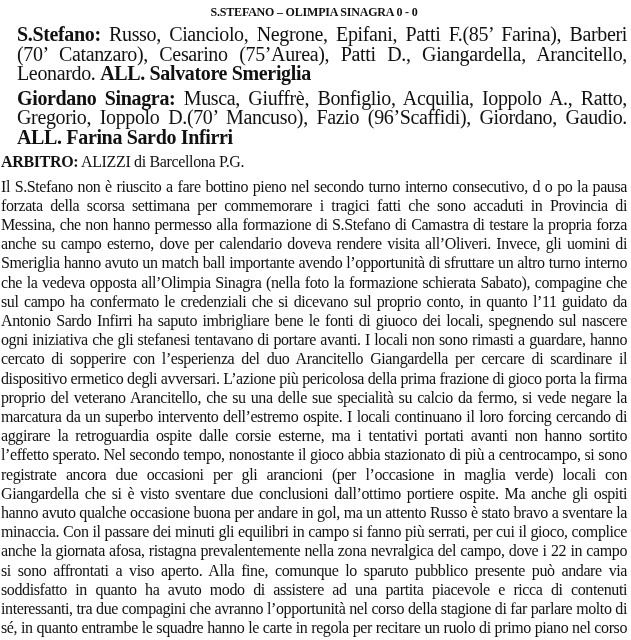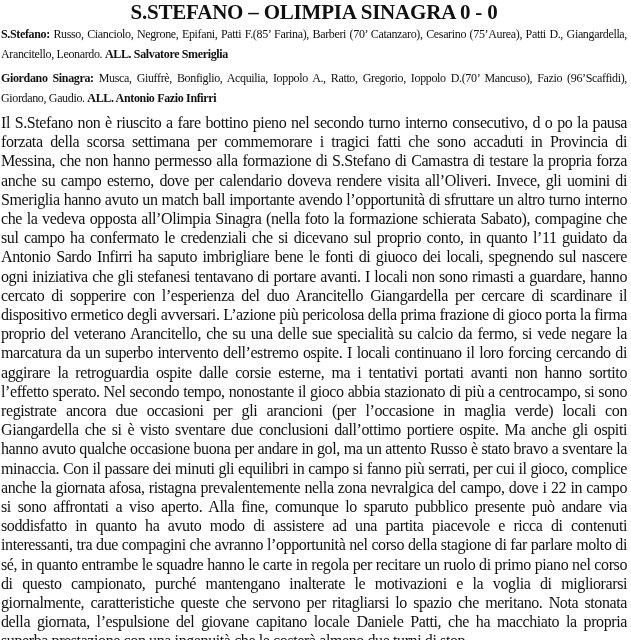--- a/index.html
+++ b/index.html
@@ -3,42 +3,43 @@
 <meta charset="utf-8">
 <style>
   html, body { margin: 0; padding: 0; background: #ffffff; }
   body {
     width: 631px; height: 640px; overflow: hidden;
     font-family: "Liberation Serif", "DejaVu Serif", serif;
     color: #111111;
   }
   .page { padding: 2px 4px 0 1px; box-sizing: border-box; width: 631px; }
   .title {
-    text-align: center; font-weight: bold; font-size: 21px;
+    text-align: center; font-weight: bold; font-size: 12px;
     line-height: 20px; margin: 0 0 3px 0; letter-spacing: -0.2px;
   }
   .lineup {
-    font-size: 12px; line-height: 19.5px; margin: 0 0 5px 0;
-    text-align: justify; letter-spacing: -0.35px;
+    font-size: 20px; line-height: 19.5px; margin: 0 0 5px 0;
+    text-align: justify; letter-spacing: -0.35px; padding-left: 16px;
   }
   .lineup .team { font-weight: bold; }
   .lineup .coach { font-weight: bold; }
   .referee { font-size: 16px; line-height: 19.5px; margin: 0 0 5px 0; letter-spacing: -0.35px; }
   .referee .lbl { font-weight: bold; }
   .body-text {
     font-size: 16px; line-height: 19.2px; margin: 0 0 5px 0;
     text-align: justify; letter-spacing: -0.4px; word-spacing: 0px;
   }
 </style>
 </head>
 <body>
 
 <div class="page">
   <h1 class="title">S.STEFANO – OLIMPIA SINAGRA 0 - 0</h1>
 
   <p class="lineup"><span class="team">S.Stefano:</span><span> Russo, Cianciolo, Negrone, Epifani, Patti F.(85’ Farina), Barberi (70’ Catanzaro), Cesarino (75’Aurea), Patti D., Giangardella, Arancitello, Leonardo. </span><span class="coach">ALL. Salvatore Smeriglia</span></p>
 
-  <p class="lineup"><span class="team">Giordano Sinagra:</span><span> Musca, Giuffrè, Bonfiglio, Acquilia, Ioppolo A., Ratto, Gregorio, Ioppolo D.(70’ Mancuso), Fazio (96’Scaffidi), Giordano, Gaudio. </span><span class="coach">ALL. Antonio Fazio Infirri</span></p>
+  <p class="lineup"><span class="team">Giordano Sinagra:</span><span> Musca, Giuffrè, Bonfiglio, Acquilia, Ioppolo A., Ratto, Gregorio, Ioppolo D.(70’ Mancuso), Fazio (96’Scaffidi), Giordano, Gaudio. </span><span class="coach">ALL. Farina Sardo Infirri</span></p>
 
+  <p class="referee"><span class="lbl">ARBITRO:</span><span> ALIZZI di Barcellona P.G.</span></p>
 
   <p class="body-text">Il S.Stefano non è riuscito a fare bottino pieno nel secondo turno interno consecutivo, d o po la pausa forzata della scorsa settimana per commemorare i tragici fatti che sono accaduti in Provincia di Messina, che non hanno permesso alla formazione di S.Stefano di Camastra di testare la propria forza anche su campo esterno, dove per calendario doveva rendere visita all’Oliveri. Invece, gli uomini di Smeriglia hanno avuto un match ball importante avendo l’opportunità di sfruttare un altro turno interno che la vedeva opposta all’Olimpia Sinagra (nella foto la formazione schierata Sabato), compagine che sul campo ha confermato le credenziali che si dicevano sul proprio conto, in quanto l’11 guidato da Antonio Sardo Infirri ha saputo imbrigliare bene le fonti di giuoco dei locali, spegnendo sul nascere ogni iniziativa che gli stefanesi tentavano di portare avanti. I locali non sono rimasti a guardare, hanno cercato di sopperire con l’esperienza del duo Arancitello Giangardella per cercare di scardinare il dispositivo ermetico degli avversari. L’azione più pericolosa della prima frazione di gioco porta la firma proprio del veterano Arancitello, che su una delle sue specialità su calcio da fermo, si vede negare la marcatura da un superbo intervento dell’estremo ospite. I locali continuano il loro forcing cercando di aggirare la retroguardia ospite dalle corsie esterne, ma i tentativi portati avanti non hanno sortito l’effetto sperato. Nel secondo tempo, nonostante il gioco abbia stazionato di più a centrocampo, si sono registrate ancora due occasioni per gli arancioni (per l’occasione in maglia verde) locali con Giangardella che si è visto sventare due conclusioni dall’ottimo portiere ospite. Ma anche gli ospiti hanno avuto qualche occasione buona per andare in gol, ma un attento Russo è stato bravo a sventare la minaccia. Con il passare dei minuti gli equilibri in campo si fanno più serrati, per cui il gioco, complice anche la giornata afosa, ristagna prevalentemente nella zona nevralgica del campo, dove i 22 in campo si sono affrontati a viso aperto. Alla fine, comunque lo sparuto pubblico presente può andare via soddisfatto in quanto ha avuto modo di assistere ad una partita piacevole e ricca di contenuti interessanti, tra due compagini che avranno l’opportunità nel corso della stagione di far parlare molto di sé, in quanto entrambe le squadre hanno le carte in regola per recitare un ruolo di primo piano nel corso di questo campionato, purché mantengano inalterate le motivazioni e la voglia di migliorarsi giornalmente, caratteristiche queste che servono per ritagliarsi lo spazio che meritano. Nota stonata della giornata, l’espulsione del giovane capitano locale Daniele Patti, che ha macchiato la propria superba prestazione con una ingenuità che le costerà almeno due turni di stop.</p>
 
 </div>
 
 </body></html>

